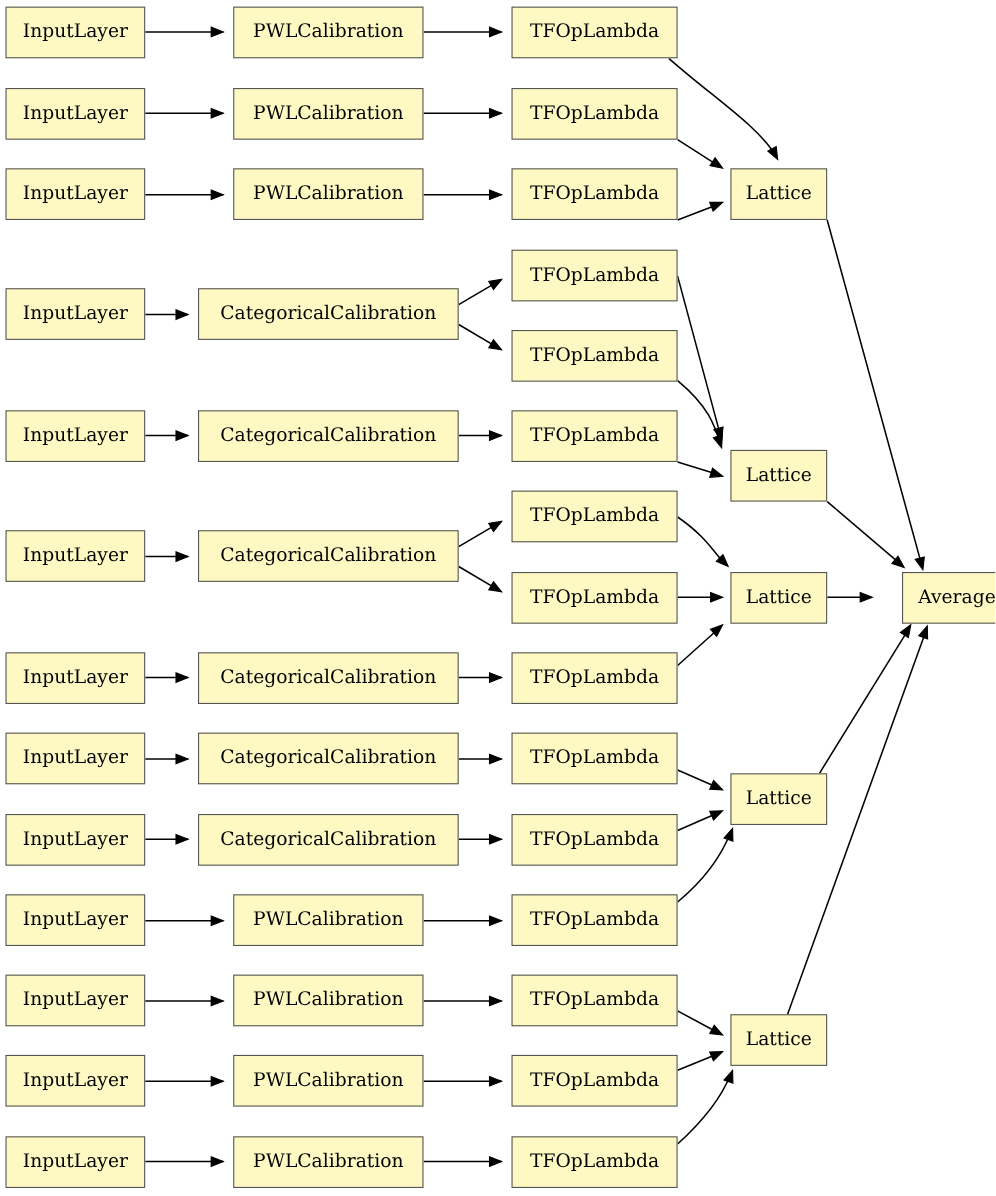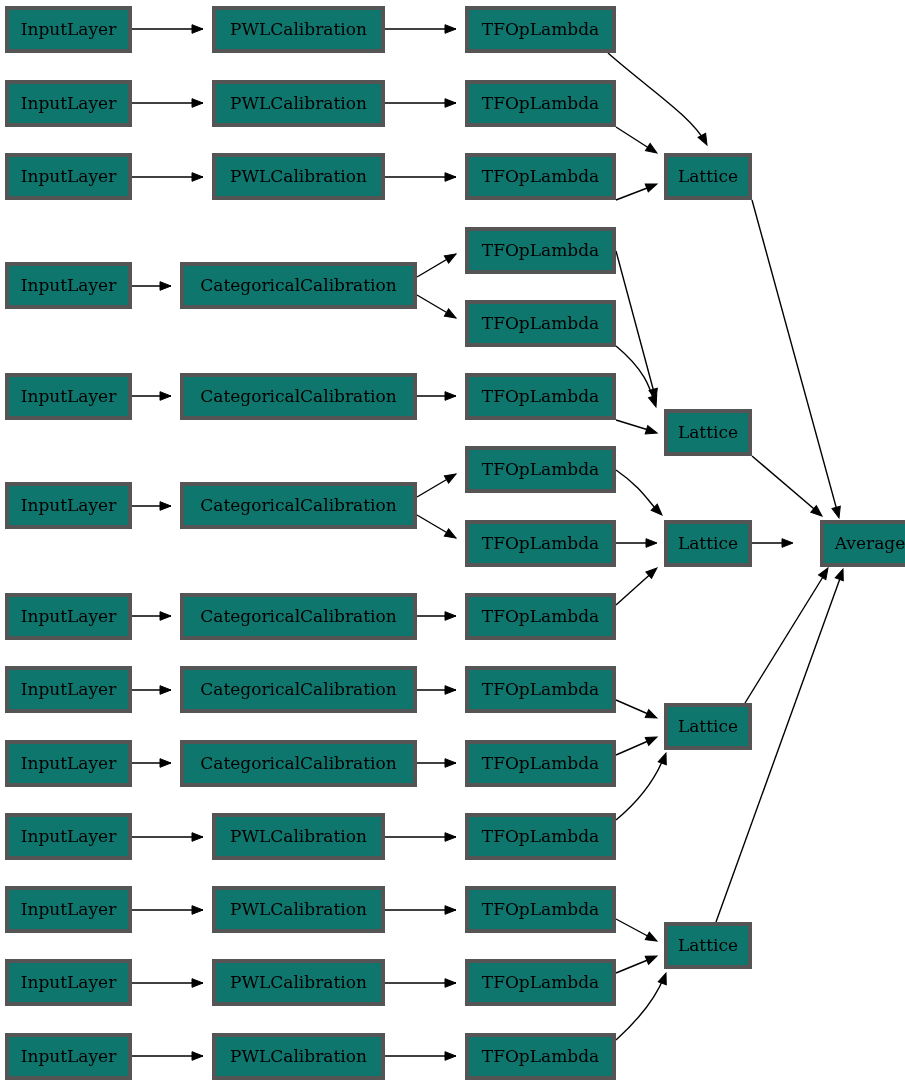--- a/index.html
+++ b/index.html
@@ -1,19 +1,19 @@
 <!DOCTYPE html>
 <html><head>
 <meta charset="utf-8">
 <style>
   html,body{margin:0;padding:0;background:#ffffff;}
   #stage{position:relative;width:905px;height:1087px;background:#fff;
          font-family:"DejaVu Serif","Liberation Serif",serif;overflow:hidden;}
-  .node{position:absolute;box-sizing:border-box;border:4px solid #c4b5fd;
-        background:#0f766e;display:flex;align-items:center;justify-content:center;
+  .node{position:absolute;box-sizing:border-box;border:1px solid #c4b5fd;
+        background:#fef9c3;display:flex;align-items:center;justify-content:center;
         font-size:17px;color:#000;line-height:1;white-space:nowrap;}
   #edges{position:absolute;left:0;top:0;width:905px;height:1087px;
          pointer-events:none;}
   #edges path{fill:none;stroke:#000;stroke-width:1.4;}
   #edges polygon{fill:#000;stroke:#000;stroke-width:1;}
 </style>
 </head>
 <body>
 
 <div id="stage">

